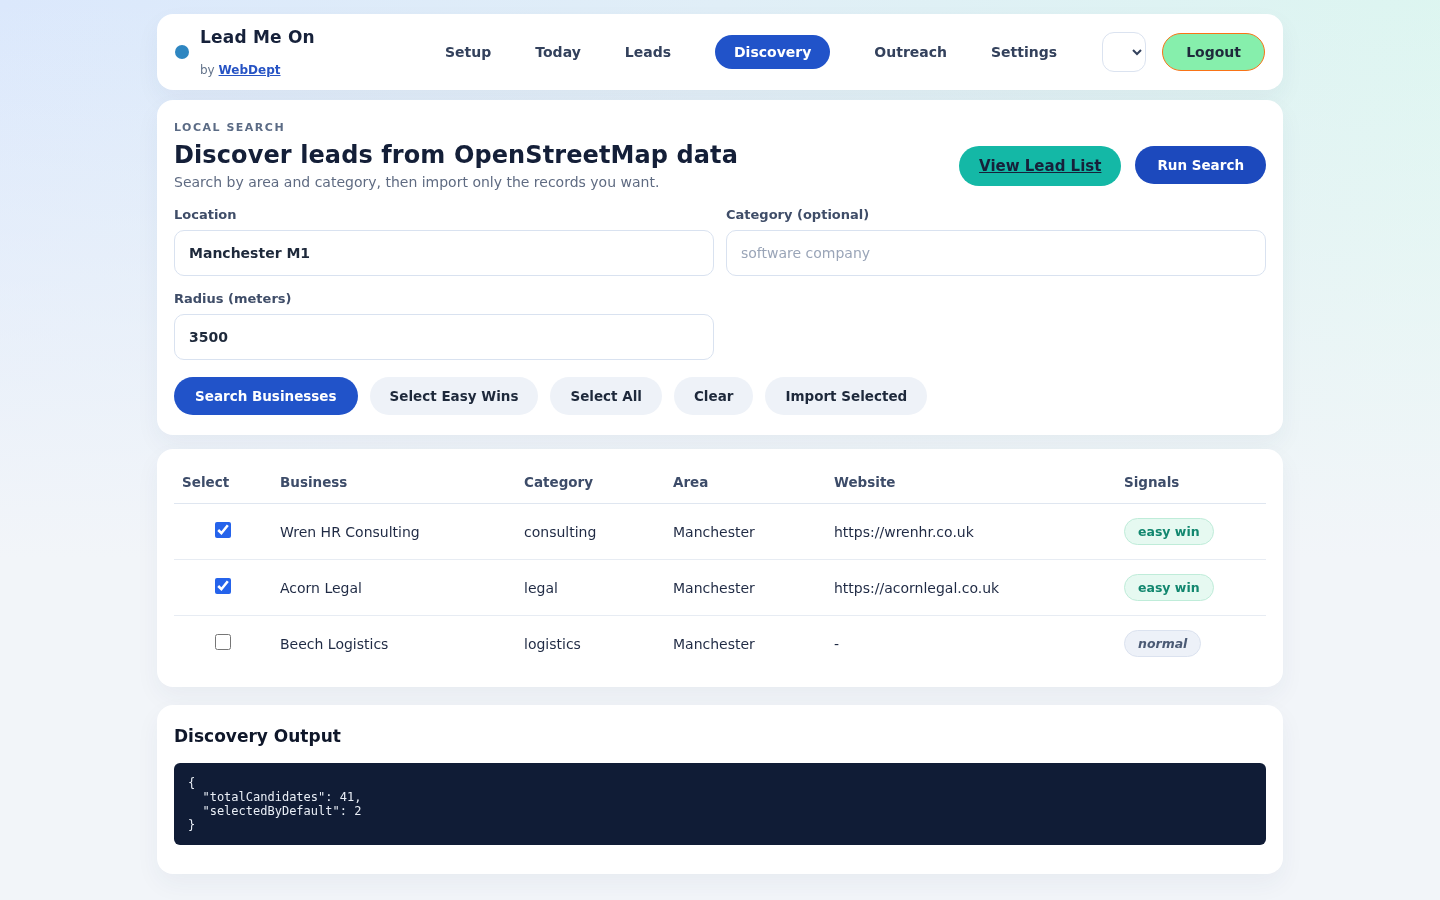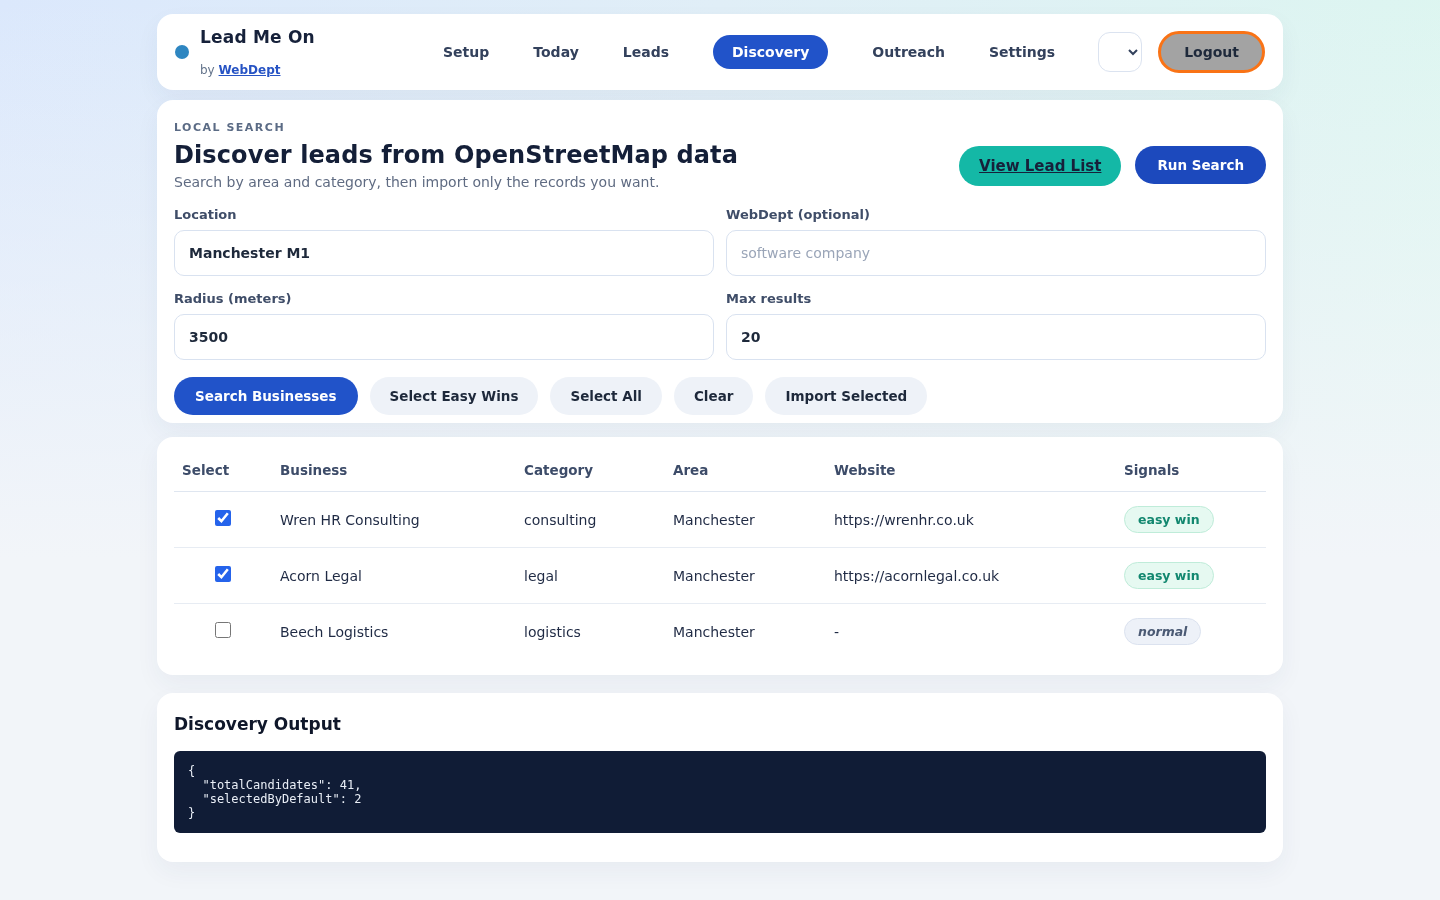--- a/index.html
+++ b/index.html
@@ -28,27 +28,27 @@
   .nav a { text-decoration:none; font-size:14px; font-weight:600; color:#33415c; }
   .nav a.active {
     background:#2153c9; color:#fff; padding:9px 19px; border-radius:999px;
   }
   .top-right { display:flex; align-items:center; gap:16px; }
   .lang-select {
     width:44px; height:40px; border:1px solid #dbe3f0; border-radius:12px;
     background:#fff; color:#33415c; font-size:13px;
   }
   .logout-btn {
-    background:#a3a3a3; border:3px solid #f97316; border-radius:999px;
+    background:#86efac; border:1px solid #f97316; border-radius:999px;
     padding:10px 23px; font-size:14px; font-weight:600; color:#1e293b; cursor:pointer;
     font-family:inherit;
   }
 
   
-  .search-card { margin-top:10px; padding:21px 17px 8px; }
+  .search-card { margin-top:10px; padding:21px 17px 20px; }
   .search-head { display:flex; justify-content:space-between; }
   .eyebrow { font-size:11px; font-weight:700; letter-spacing:1.5px; color:#5b6b85; }
   .search-title { font-size:24px; font-weight:800; color:#141f38; margin:7px 0 5px; letter-spacing:.1px; }
   .search-sub { font-size:14px; color:#5f6b82; }
   .head-actions { display:flex; gap:14px; align-items:flex-start; margin-top:25px; }
   .btn { border:none; border-radius:999px; font-family:inherit; cursor:pointer; font-weight:700; }
   .btn-ghost {
     background:#14b8a6; color:#17203a; font-size:15px; padding:11px 20px;
     text-decoration:underline;
   }
@@ -136,30 +136,26 @@
         <button class="btn btn-primary-dark">Run Search</button>
       </div>
     </div>
 
     <div class="field-grid">
       <div class="field">
         <label>Location</label>
         <input type="text" value="Manchester M1" style="">
       </div>
       <div class="field">
-        <label>WebDept (optional)</label>
+        <label>Category (optional)</label>
         <input type="text" placeholder="software company" style="">
       </div>
       <div class="field">
         <label>Radius (meters)</label>
         <input type="text" value="3500" style="">
-      </div>
-      <div class="field">
-        <label>Max results</label>
-        <input type="text" value="20" style="">
       </div>
     </div>
 
     <div class="action-row">
       <button class="btn btn-blue">Search Businesses</button>
       <button class="btn btn-soft">Select Easy Wins</button>
       <button class="btn btn-soft">Select All</button>
       <button class="btn btn-soft">Clear</button>
       <button class="btn btn-soft">Import Selected</button>
     </div>

